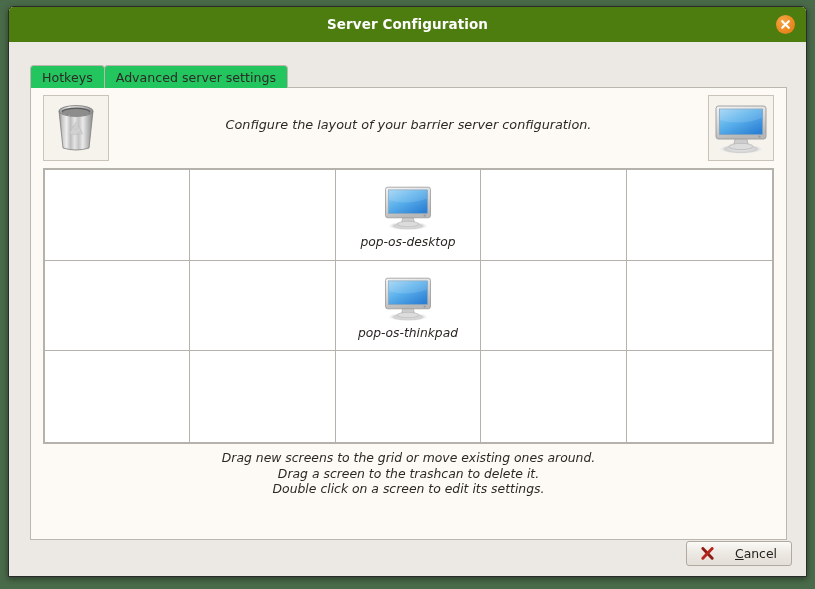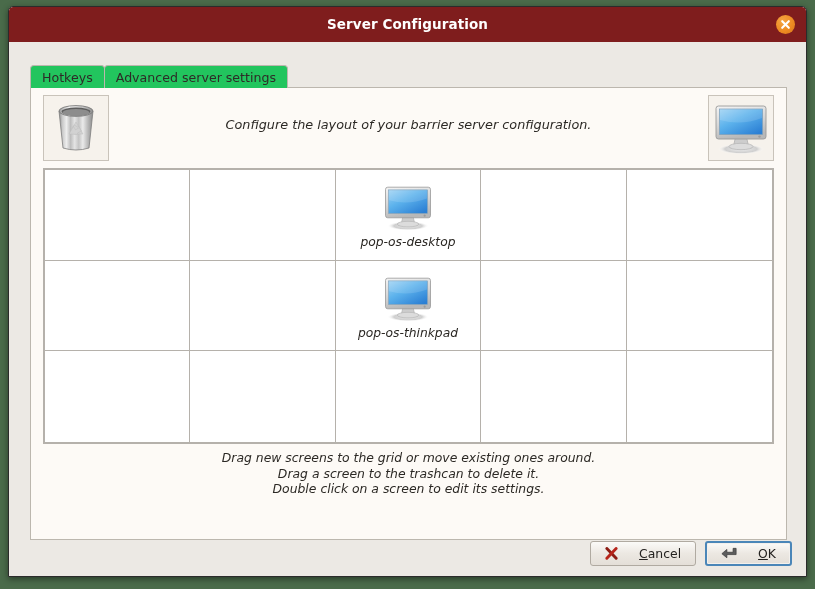--- a/index.html
+++ b/index.html
@@ -25,21 +25,21 @@
     border: 1px solid #2b2b2b;
     border-radius: 5px 5px 0 0;
     box-shadow: 0 2px 6px rgba(0,0,0,0.45);
     box-sizing: border-box;
     overflow: hidden;
   }
 
   .titlebar {
     position: relative;
     height: 35px;
-    background: #7f1d1d;
+    background: #4d7c0f;
     border-radius: 4px 4px 0 0;
     border-bottom: 2px solid #000000;
   }
   .title-text {
     position: absolute;
     left: 0; right: 0; top: 0;
     line-height: 35px;
     text-align: center;
     color: #ffffff;
     font-size: 13.5px;
@@ -420,24 +420,16 @@
     <div class="btnrow">
       <div class="btn">
         <svg width="13" height="13" viewBox="0 0 14 14">
           <path d="M2 1.6 L12 12.2" stroke="#8c1c14" stroke-width="3.1" stroke-linecap="round"></path>
           <path d="M12 1.6 L2 12.2" stroke="#b7251b" stroke-width="3.1" stroke-linecap="round"></path>
         </svg>
         <span>
           <span class="u">C</span><span>ancel</span>
         </span>
       </div>
-      <div class="btn focus">
-        <svg width="16" height="13" viewBox="0 0 18 14">
-          <path d="M17 1.2 L17 8.2 L6.6 8.2 L6.6 11.8 L1 7.2 L6.6 2.4 L6.6 5.6 L13.6 5.6 L13.6 1.2 Z" fill="#5d5d5d" stroke="#3a3a3a" stroke-width="0.8" stroke-linejoin="round"></path>
-        </svg>
-        <span>
-          <span class="u">O</span><span>K</span>
-        </span>
-      </div>
     </div>
 
   </div>
 </div>
 
 </body></html>

